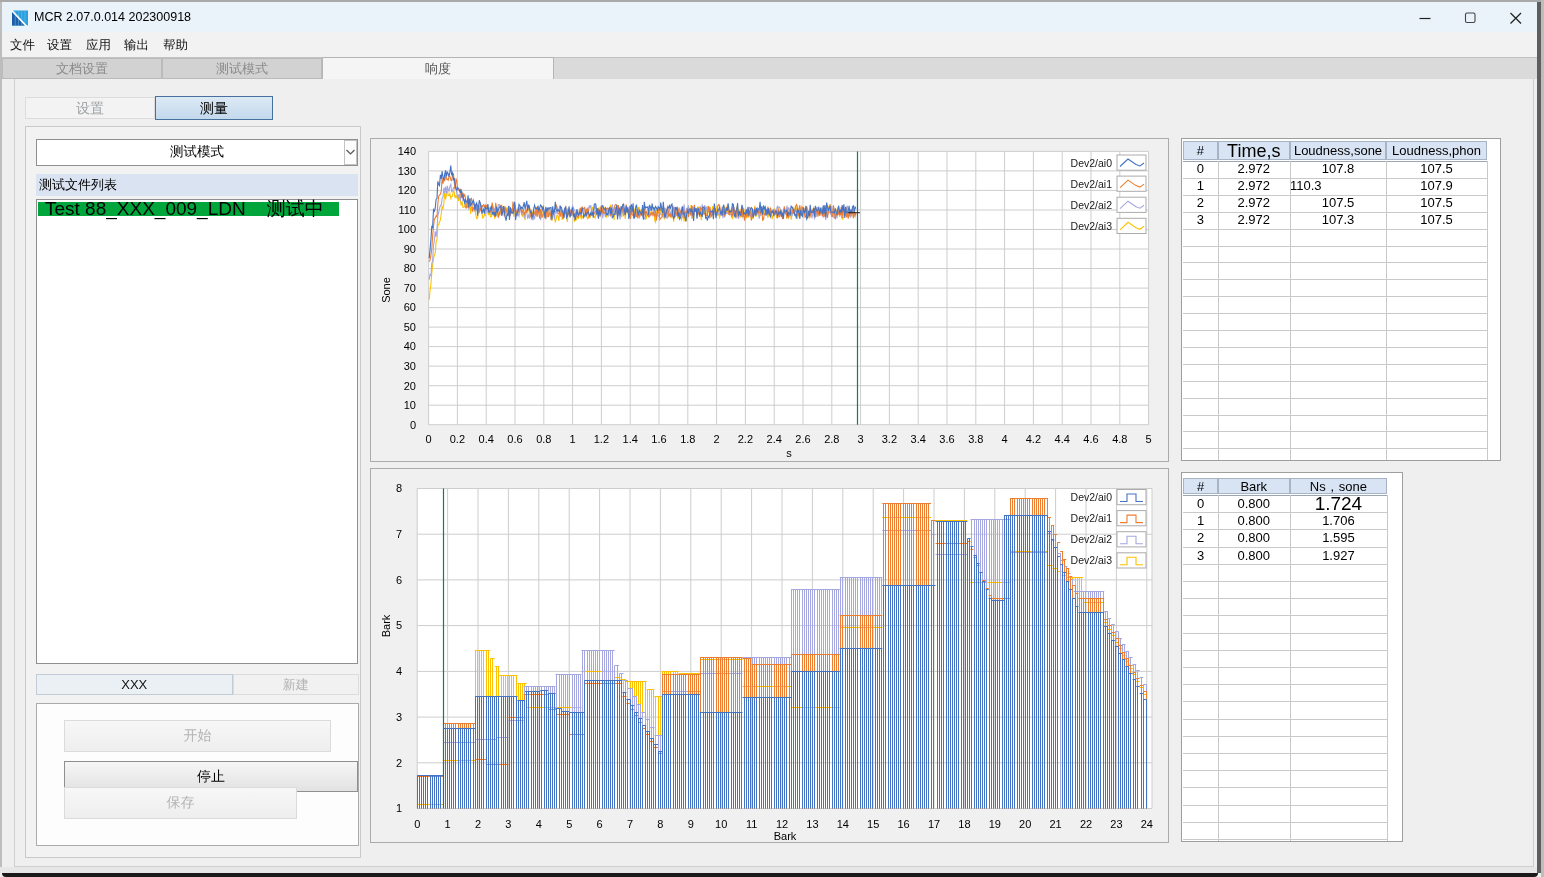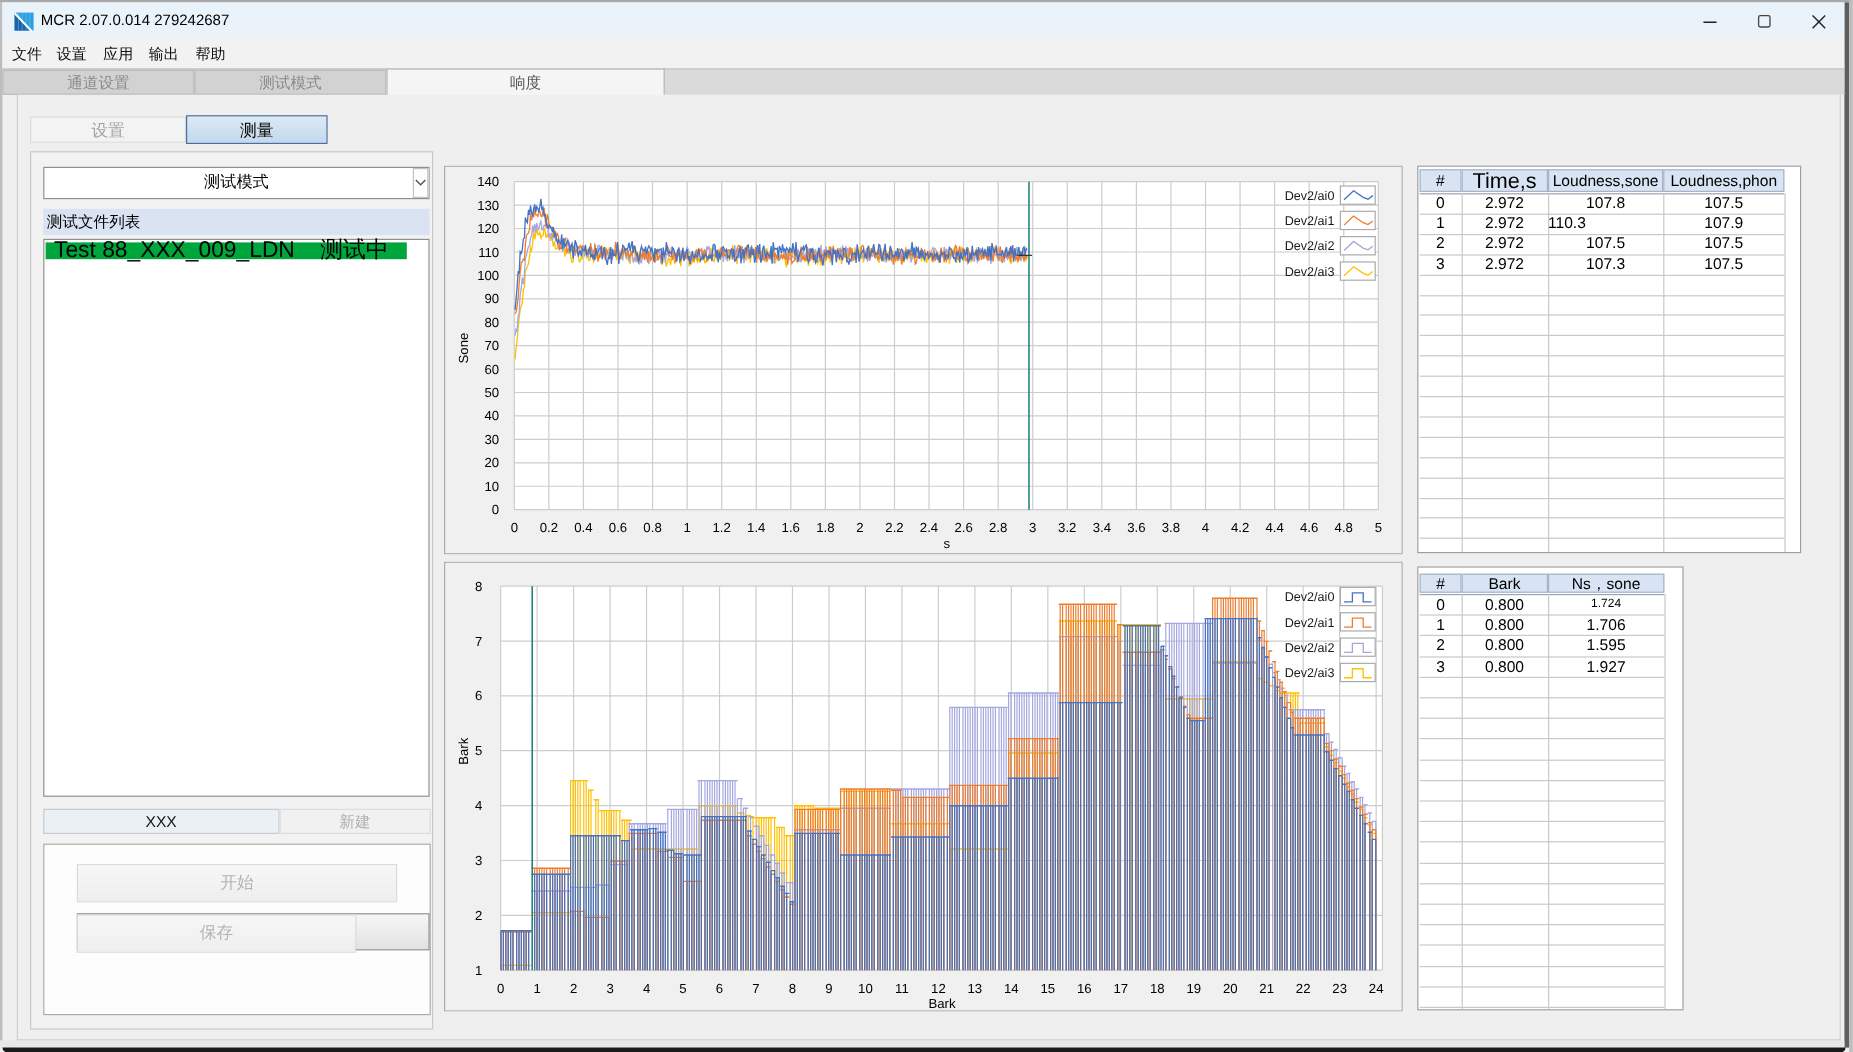--- a/index.html
+++ b/index.html
@@ -15,37 +15,37 @@
 <div class="abs" style="left:0;top:866.5px;width:1537px;height:6px;background:#E7E7E7"></div>
 <div class="abs" style="left:2px;top:872.5px;width:1536px;height:4.5px;background:#1A1A1A;border-radius:0 0 4px 4px"></div>
 
 <div class="abs" style="left:2px;top:2px;width:1535px;height:30px;background:#E9F3F9"></div>
 <svg class="abs" style="left:11.5px;top:10px" width="17" height="16">
  <rect x="0" y="0.5" width="16" height="15" fill="#2BA0E0"></rect>
  <polygon points="0,1.2 13.2,15.5 0,15.5" fill="#1C5FA8"></polygon>
  <path d="M3.3 0.5V15.5 M6.5 0.5V15.5 M9.7 0.5V15.5 M12.9 0.5V15.5" stroke="#7CC9EF" stroke-width="0.8" opacity="0.55"></path>
  <line x1="-0.5" y1="0.2" x2="14.8" y2="16.5" stroke="#ffffff" stroke-width="1.7"></line>
 </svg>
-<div class="abs" style="left:34px;top:10px;font-size:12.5px;color:#000">MCR 2.07.0.014 279242687</div>
+<div class="abs" style="left:34px;top:10px;font-size:12.5px;color:#000">MCR 2.07.0.014 202300918</div>
 <svg class="abs" style="left:1400px;top:2px" width="137" height="30">
  <line x1="19.5" y1="16.5" x2="30.5" y2="16.5" stroke="#222" stroke-width="1.2"></line>
  <rect x="65.5" y="11" width="9.5" height="9.5" rx="1.5" fill="none" stroke="#444" stroke-width="1.1"></rect>
  <line x1="110.5" y1="11" x2="121" y2="21.5" stroke="#222" stroke-width="1.2"></line>
  <line x1="121" y1="11" x2="110.5" y2="21.5" stroke="#222" stroke-width="1.2"></line>
 </svg>
 
 <div class="abs" style="left:2px;top:32px;width:1535px;height:24.5px;background:#F2F2F2"></div>
 <div class="abs" style="left:10px;top:37px;font-size:12.5px;color:#111;letter-spacing:0">文件</div>
 <div class="abs" style="left:47px;top:37px;font-size:12.5px;color:#111">设置</div>
 <div class="abs" style="left:86px;top:37px;font-size:12.5px;color:#111">应用</div>
 <div class="abs" style="left:124px;top:37px;font-size:12.5px;color:#111">输出</div>
 <div class="abs" style="left:163px;top:37px;font-size:12.5px;color:#111">帮助</div>
 
 <div class="abs" style="left:2px;top:56.5px;width:1535px;height:22.5px;background:#DADADA;border-top:1px solid #C2C2C2"></div>
-<div class="abs" style="left:2px;top:57.5px;width:160px;height:21.5px;background:#D2D2D2;border:1px solid #BBBBBB;font-size:13px;color:#8a8a8a;text-align:center;line-height:20px">通道设置</div>
+<div class="abs" style="left:2px;top:57.5px;width:160px;height:21.5px;background:#D2D2D2;border:1px solid #BBBBBB;font-size:13px;color:#8a8a8a;text-align:center;line-height:20px">文档设置</div>
 <div class="abs" style="left:162px;top:57.5px;width:160px;height:21.5px;background:#D2D2D2;border:1px solid #BBBBBB;font-size:13px;color:#8a8a8a;text-align:center;line-height:20px">测试模式</div>
 <div class="abs" style="left:322px;top:56.5px;width:232px;height:23px;background:#F5F5F5;border:1px solid #B5B5B5;border-bottom:none;font-size:13px;color:#555;text-align:center;line-height:22px">响度</div>
 
 <div class="abs" style="left:14px;top:79px;width:1520px;height:788px;background:#EFEFEF;border:1px solid #CFCFCF;border-top:none"></div>
 
 <div class="btn" style="left:25px;top:97px;width:130px;height:22px;background:#F3F3F3;border:1px solid #DCDCDC;color:#9FA3A6;line-height:20px">设置</div>
 <div class="btn" style="left:155px;top:96px;width:118px;height:24px;background:linear-gradient(#DCE9F5,#C3D9EC);border:1px solid #48709E;color:#000;line-height:22px">测量</div>
 
 <div class="abs" style="left:25px;top:126px;width:336px;height:732px;background:#F2F2F2;border:1px solid #C9C9C9"></div>
 <div class="abs" style="left:36px;top:139px;width:322px;height:27px;background:#fff;border:1px solid #8F8F8F"></div>
@@ -56,21 +56,21 @@
   </svg>
 <div class="abs" style="left:36px;top:174px;width:322px;height:22px;background:#DAE3F2;font-size:13px;color:#000;line-height:22px;padding-left:3px">测试文件列表</div>
 <div class="abs" style="left:36px;top:199px;width:322px;height:465px;background:#fff;border:1px solid #8F8F8F"></div>
 <div class="abs" style="left:37.5px;top:201.5px;width:301px;height:14px;background:#00A53C"></div>
 <div class="abs" style="left:45px;top:201.5px;width:300px;height:14px;font-size:19px;line-height:14px;color:#000">Test 88_XXX_009_LDN&nbsp;&nbsp;&nbsp;&nbsp;测试中</div>
 <div class="btn" style="left:36px;top:673.5px;width:196.5px;height:21.5px;background:#EBF0F5;border:1px solid #C2CBD6;color:#111;font-size:13px;line-height:19px">XXX</div>
 <div class="btn" style="left:232.5px;top:673.5px;width:126.5px;height:21.5px;background:#F1F1F1;border:1px solid #DCDCDC;color:#B0B0B0;font-size:13px;line-height:19px">新建</div>
 <div class="abs" style="left:36px;top:703px;width:323px;height:143px;background:#FDFDFD;border:1px solid #ABABAB"></div>
 <div class="btn" style="left:64px;top:720px;width:267px;height:31.5px;background:linear-gradient(#F7F7F7,#EEEEEE);border:1px solid #DBDBDB;color:#B3B3B3;line-height:29px">开始</div>
 <div class="btn" style="left:64px;top:760.5px;width:294px;height:31.5px;background:linear-gradient(#F6F6F6,#E2E2E2);border:1px solid #8F8F8F;color:#000;line-height:29px">停止</div>
-<div class="btn" style="left:64px;top:762px;width:233px;height:31.5px;background:linear-gradient(#F7F7F7,#EEEEEE);border:1px solid #DBDBDB;color:#B3B3B3;line-height:29px">保存</div>
+<div class="btn" style="left:64px;top:787px;width:233px;height:31.5px;background:linear-gradient(#F7F7F7,#EEEEEE);border:1px solid #DBDBDB;color:#B3B3B3;line-height:29px">保存</div>
 
 <svg style="position:absolute;left:370px;top:138px" width="799" height="324">
     <rect x="0.5" y="0.5" width="798" height="323" fill="#F0F0F0" stroke="#ABABAB"></rect>
     <rect x="58.6" y="13.4" width="720.0" height="273.3" fill="#FFFFFF" stroke="none"></rect>
     <path d="M58.6 13.4V286.7 M87.4 13.4V286.7 M116.2 13.4V286.7 M145.0 13.4V286.7 M173.8 13.4V286.7 M202.6 13.4V286.7 M231.4 13.4V286.7 M260.2 13.4V286.7 M289.0 13.4V286.7 M317.8 13.4V286.7 M346.6 13.4V286.7 M375.4 13.4V286.7 M404.2 13.4V286.7 M433.0 13.4V286.7 M461.8 13.4V286.7 M490.6 13.4V286.7 M519.4 13.4V286.7 M548.2 13.4V286.7 M577.0 13.4V286.7 M605.8 13.4V286.7 M634.6 13.4V286.7 M663.4 13.4V286.7 M692.2 13.4V286.7 M721.0 13.4V286.7 M749.8 13.4V286.7 M778.6 13.4V286.7 M58.6 13.4H778.6 M58.6 32.9H778.6 M58.6 52.4H778.6 M58.6 72.0H778.6 M58.6 91.5H778.6 M58.6 111.0H778.6 M58.6 130.5H778.6 M58.6 150.1H778.6 M58.6 169.6H778.6 M58.6 189.1H778.6 M58.6 208.6H778.6 M58.6 228.1H778.6 M58.6 247.7H778.6 M58.6 267.2H778.6 M58.6 286.7H778.6" stroke="#CDCDCD" fill="none" stroke-width="1"></path>
     <text x="46" y="17.2" text-anchor="end" class="ax">140</text>
     <text x="46" y="36.7" text-anchor="end" class="ax">130</text>
     <text x="46" y="56.2" text-anchor="end" class="ax">120</text>
     <text x="46" y="75.8" text-anchor="end" class="ax">110</text>
     <text x="46" y="95.3" text-anchor="end" class="ax">100</text>
@@ -259,21 +259,21 @@
     <div style="position:absolute;left:1px;top:297.2px;width:204.3px;height:1px;background:#C9C9C9"></div>
     <div style="position:absolute;left:1px;top:314.4px;width:204.3px;height:1px;background:#C9C9C9"></div>
     <div style="position:absolute;left:1px;top:331.6px;width:204.3px;height:1px;background:#C9C9C9"></div>
     <div style="position:absolute;left:1px;top:348.8px;width:204.3px;height:1px;background:#C9C9C9"></div>
     <div style="position:absolute;left:1px;top:366.0px;width:204.3px;height:1px;background:#C9C9C9"></div>
     <div style="position:absolute;left:36px;top:22px;width:1px;height:346px;background:#C9C9C9"></div>
     <div style="position:absolute;left:107.5px;top:22px;width:1px;height:346px;background:#C9C9C9"></div>
     <div style="position:absolute;left:205.3px;top:22px;width:1px;height:346px;background:#C9C9C9"></div>
     <div style="position:absolute;left:1px;top:22.0px;width:35px;height:17.2px;text-align:center;font-size:13px;line-height:17.2px;color:#000">0</div>
     <div style="position:absolute;left:36px;top:22.0px;width:71.5px;height:17.2px;text-align:center;font-size:13px;line-height:17.2px;color:#000">0.800</div>
-    <div style="position:absolute;left:107.5px;top:22.0px;width:97.80000000000001px;height:17.2px;text-align:center;font-size:10px;line-height:17.2px;color:#000">1.724</div>
+    <div style="position:absolute;left:107.5px;top:22.0px;width:97.80000000000001px;height:17.2px;text-align:center;font-size:19px;line-height:17.2px;color:#000">1.724</div>
     <div style="position:absolute;left:1px;top:39.2px;width:35px;height:17.2px;text-align:center;font-size:13px;line-height:17.2px;color:#000">1</div>
     <div style="position:absolute;left:36px;top:39.2px;width:71.5px;height:17.2px;text-align:center;font-size:13px;line-height:17.2px;color:#000">0.800</div>
     <div style="position:absolute;left:107.5px;top:39.2px;width:97.80000000000001px;height:17.2px;text-align:center;font-size:13px;line-height:17.2px;color:#000">1.706</div>
     <div style="position:absolute;left:1px;top:56.4px;width:35px;height:17.2px;text-align:center;font-size:13px;line-height:17.2px;color:#000">2</div>
     <div style="position:absolute;left:36px;top:56.4px;width:71.5px;height:17.2px;text-align:center;font-size:13px;line-height:17.2px;color:#000">0.800</div>
     <div style="position:absolute;left:107.5px;top:56.4px;width:97.80000000000001px;height:17.2px;text-align:center;font-size:13px;line-height:17.2px;color:#000">1.595</div>
     <div style="position:absolute;left:1px;top:73.6px;width:35px;height:17.2px;text-align:center;font-size:13px;line-height:17.2px;color:#000">3</div>
     <div style="position:absolute;left:36px;top:73.6px;width:71.5px;height:17.2px;text-align:center;font-size:13px;line-height:17.2px;color:#000">0.800</div>
     <div style="position:absolute;left:107.5px;top:73.6px;width:97.80000000000001px;height:17.2px;text-align:center;font-size:13px;line-height:17.2px;color:#000">1.927</div>
   </div>

